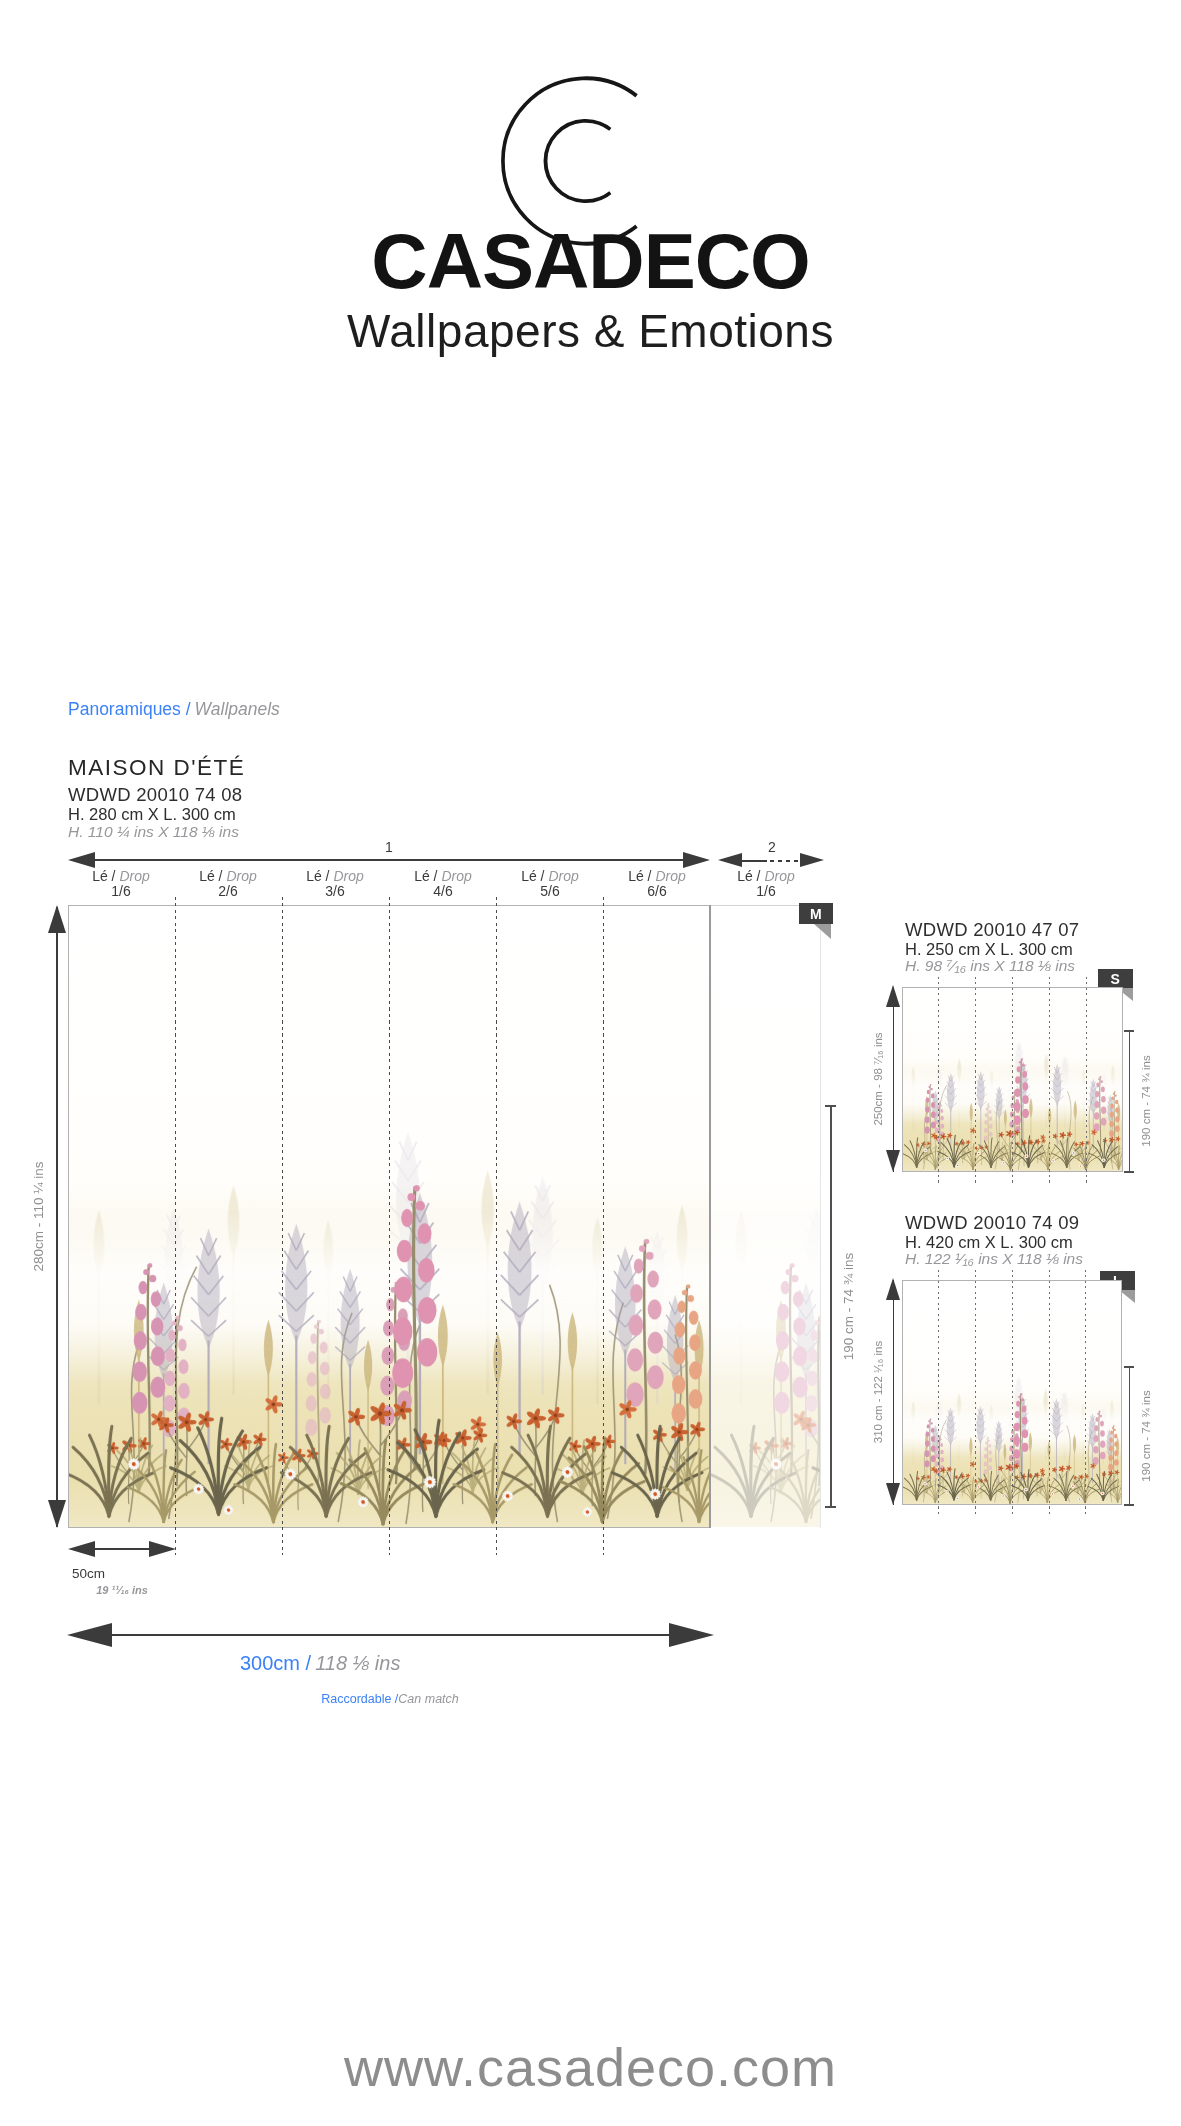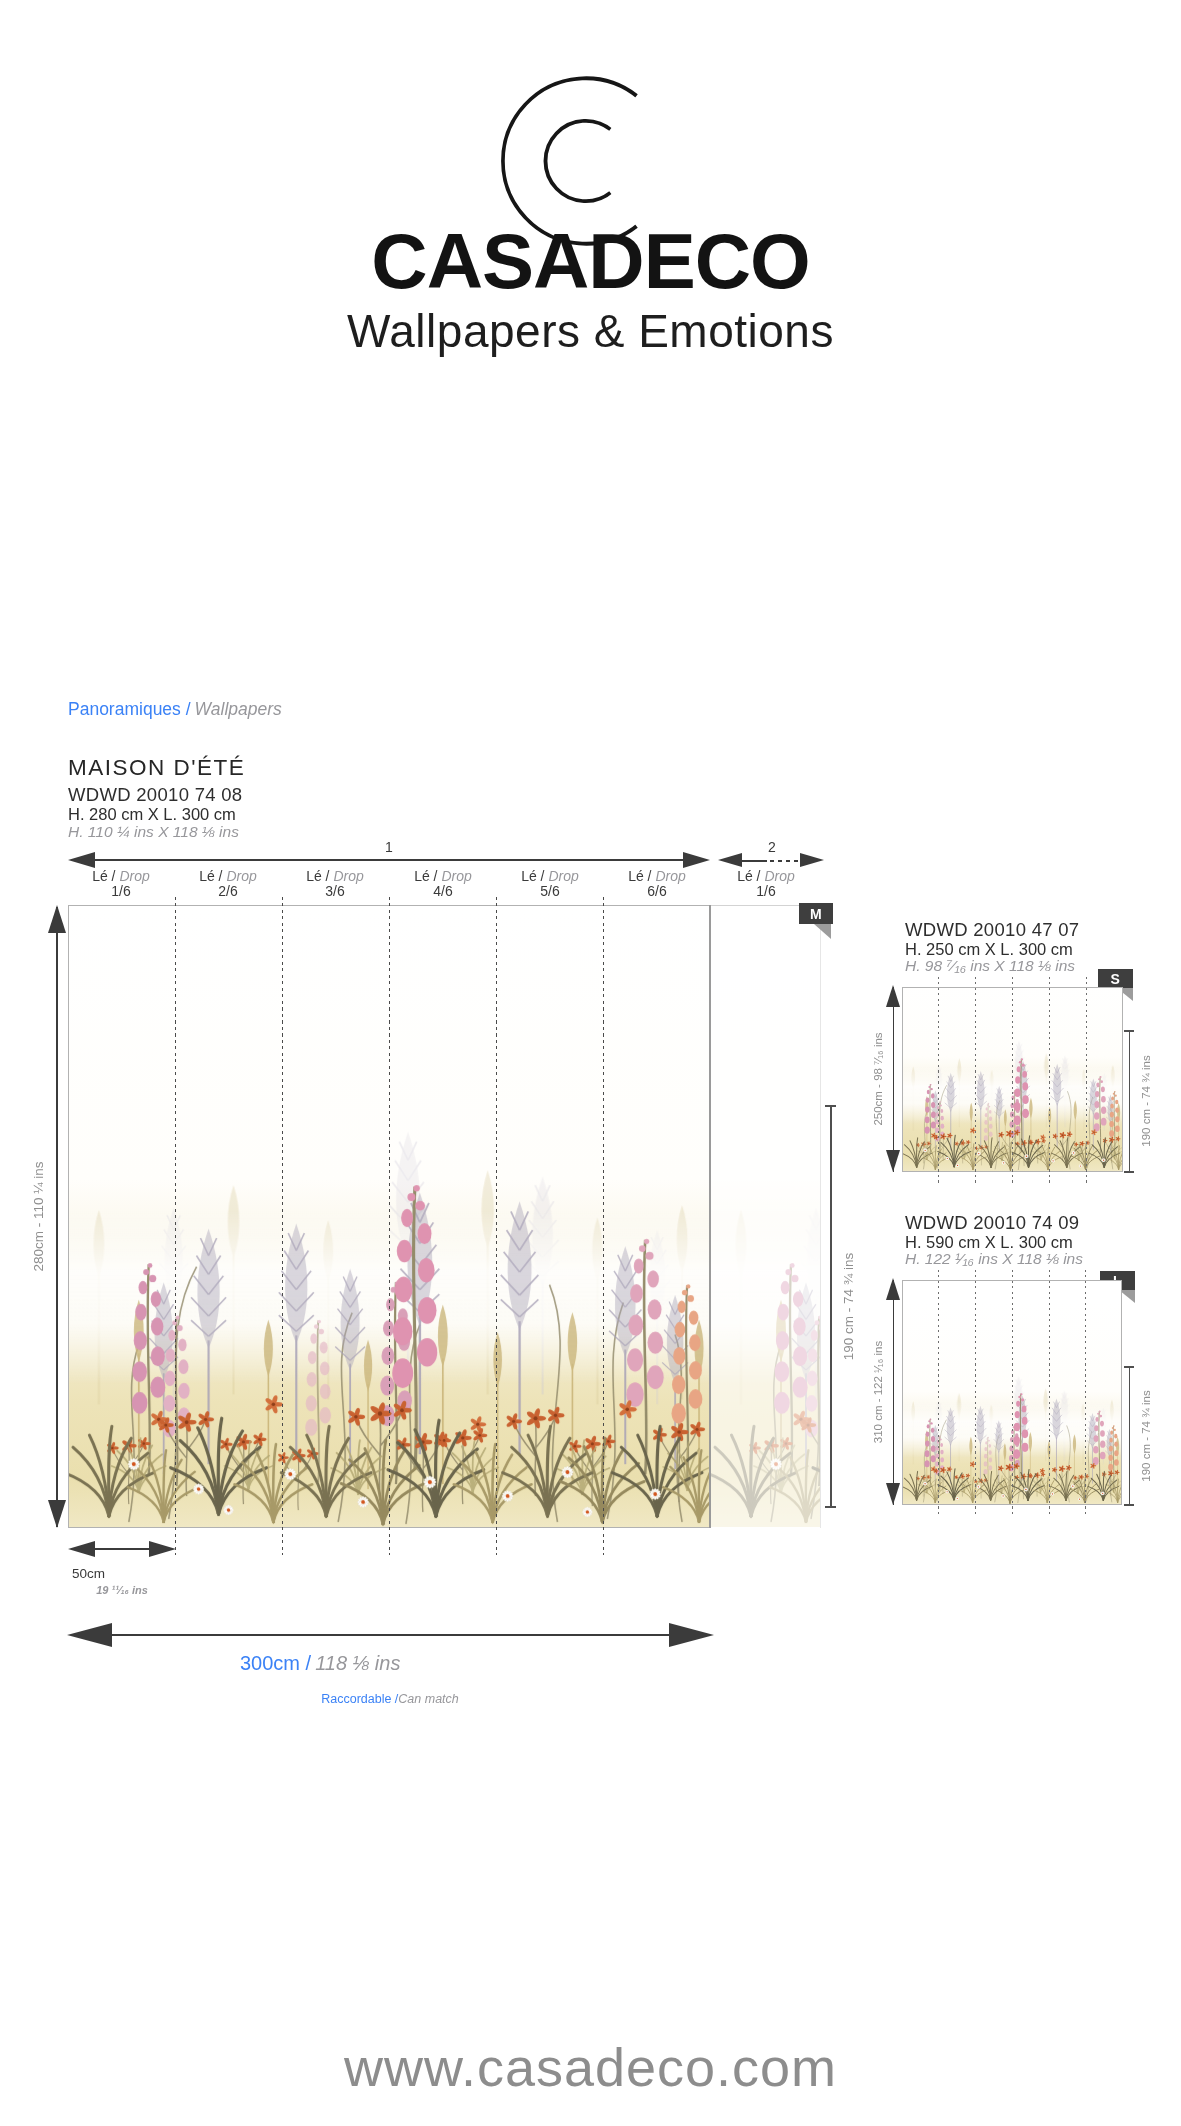--- a/index.html
+++ b/index.html
@@ -217,21 +217,21 @@
   </svg>
 
   <svg class="abs" style="left:501px;top:76px;" width="137" height="170" viewBox="-18 0 136 168">
     <path d="M103.6 35.9 A61 61 0 1 0 103.6 132.1" fill="none" stroke="#161616" stroke-width="46"></path>
     <path d="M106.4 38.3 A61 61 0 1 0 106.4 129.7" fill="none" stroke="#ffffff" stroke-width="38.5"></path>
   </svg>
   <div class="abs ctr" style="top:222px;font-size:78px;font-weight:700;letter-spacing:-1px;color:#131313;line-height:1;">CASADECO</div>
   <div class="abs ctr" style="top:308px;font-size:46px;font-weight:400;letter-spacing:.5px;color:#1e1e1e;line-height:1;">Wallpapers &amp; Emotions</div>
 
   <div class="abs" style="left:68px;top:701px;font-size:17.5px;line-height:1;">
-    <span class="dk" style="margin-right:4px;">Panoramiques /</span><span class="gy">Wallpapers</span>
+    <span class="dk" style="margin-right:4px;">Panoramiques /</span><span class="gy">Wallpanels</span>
   </div>
   <div class="abs" style="left:68px;top:757px;font-size:22.5px;letter-spacing:1.5px;color:#262626;line-height:1;">MAISON D'ÉTÉ</div>
   <div class="abs reftext" style="left:68px;top:786px;">WDWD 20010 74 08</div>
   <div class="abs cmtext" style="left:68px;top:806px;">H. 280 cm X L. 300 cm</div>
   <div class="abs instext gy" style="left:68px;top:824px;">H. 110 ¼ ins X 118 ⅛ ins</div>
 
   <div class="abs" style="left:379px;top:839px;width:20px;text-align:center;font-size:14px;color:#3a3a3a;">1</div>
   <div class="abs ah-l" style="left:68px;top:852px;"></div>
   <div class="hline" style="left:92px;top:859px;width:594px;"></div>
   <div class="abs ah-r" style="left:683px;top:852px;"></div>
@@ -344,21 +344,21 @@
       <span style="font-size:11.5px;">250cm - 98 ⁷⁄₁₆ ins</span>
     </div>
   <div class="cap" style="left:1124px;top:1030px;width:10px;"></div>
   <div class="vline" style="left:1128.5px;top:1031px;height:141px;"></div>
   <div class="cap" style="left:1124px;top:1171px;width:10px;"></div>
   <div class="vwrap" style="left:1146px;top:1101px;">
       <span style="font-size:11.5px;">190 cm - 74 ¾ ins</span>
     </div>
 
   <div class="abs reftext" style="left:905px;top:1214px;">WDWD 20010 74 09</div>
-  <div class="abs cmtext" style="left:905px;top:1234px;">H. 590 cm X L. 300 cm</div>
+  <div class="abs cmtext" style="left:905px;top:1234px;">H. 420 cm X L. 300 cm</div>
   <div class="abs instext gy" style="left:905px;top:1251px;">H. 122 ¹⁄₁₆ ins X 118 ⅛ ins</div>
   <div class="badge" style="left:1100px;top:1271px;width:35px;height:19px;">L</div>
   <div class="fold" style="left:1119px;top:1290px;border-top-width:13px;border-left-width:16px;"></div>
   <div class="panel" style="left:902px;top:1280px;width:220px;height:225px;">
     <svg width="218" height="223" viewBox="0 -67 642 690" preserveAspectRatio="none">
         <use href="#mural"></use>
       </svg>
   </div>
   <div class="ddot" style="left:938px;top:1270px;height:246px;"></div>
   <div class="ddot" style="left:975px;top:1270px;height:246px;"></div>

